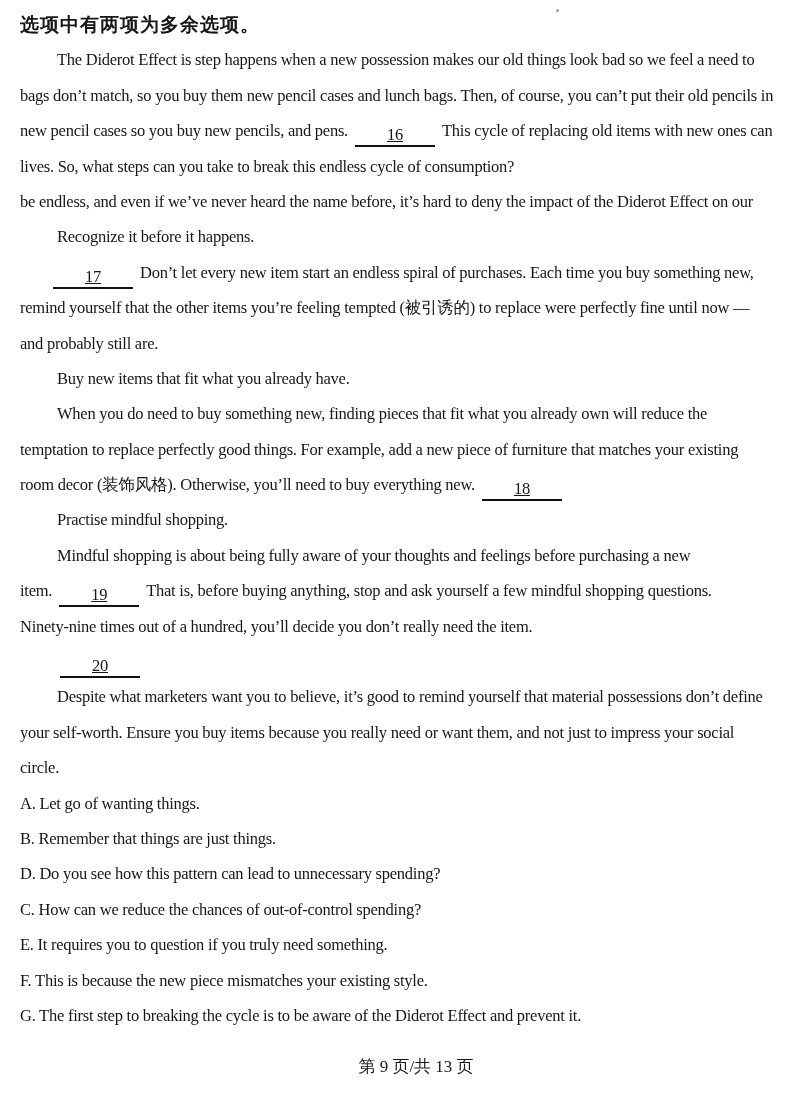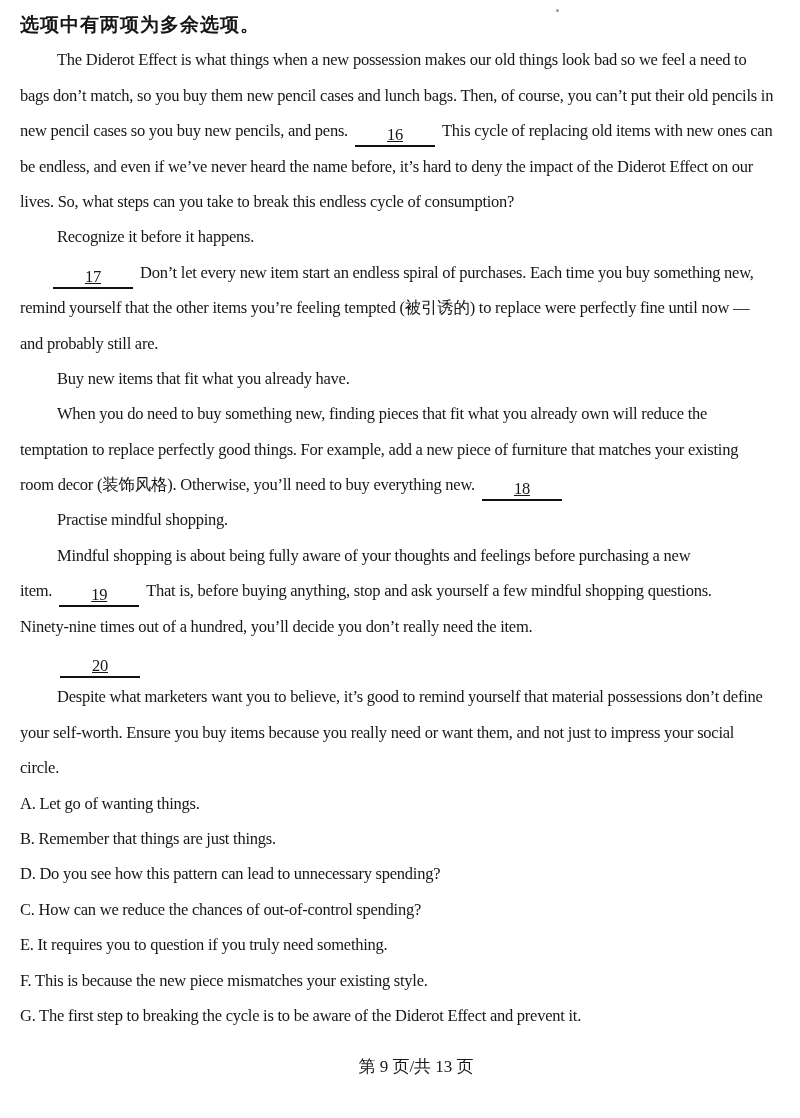--- a/index.html
+++ b/index.html
@@ -42,27 +42,27 @@
 </head>
 <body>
 
 <div class="page">
 
   <div class="line instruction">
     <span>选项中有两项为多余选项。</span>
   </div>
 
   <div>
-    <div class="line indent"><span>The Diderot Effect is what things when a new possession makes our old things look bad so we feel a need to</span></div>
+    <div class="line indent"><span>The Diderot Effect is step happens when a new possession makes our old things look bad so we feel a need to</span></div>
     <div class="line"><span>bags don’t match, so you buy them new pencil cases and lunch bags. Then, of course, you can’t put their old pencils in</span></div>
     <div class="line">
       <span>new pencil cases so you buy new pencils, and pens.</span><span class="blank"><span class="num">16</span></span><span>This cycle of replacing old items with new ones can</span>
     </div>
+    <div class="line"><span>lives. So, what steps can you take to break this endless cycle of consumption?</span></div>
     <div class="line"><span>be endless, and even if we’ve never heard the name before, it’s hard to deny the impact of the Diderot Effect on our</span></div>
-    <div class="line"><span>lives. So, what steps can you take to break this endless cycle of consumption?</span></div>
   </div>
 
   <div class="line indent heading"><span>Recognize it before it happens.</span></div>
 
   <div>
     <div class="line indent-sm">
       <span class="blank" style="margin-left:0;"><span class="num">17</span></span><span>Don’t let every new item start an endless spiral of purchases. Each time you buy something new,</span>
     </div>
     <div class="line"><span>remind yourself that the other items you’re feeling tempted (被引诱的) to replace were perfectly fine until now —</span></div>
     <div class="line"><span>and probably still are.</span></div>

